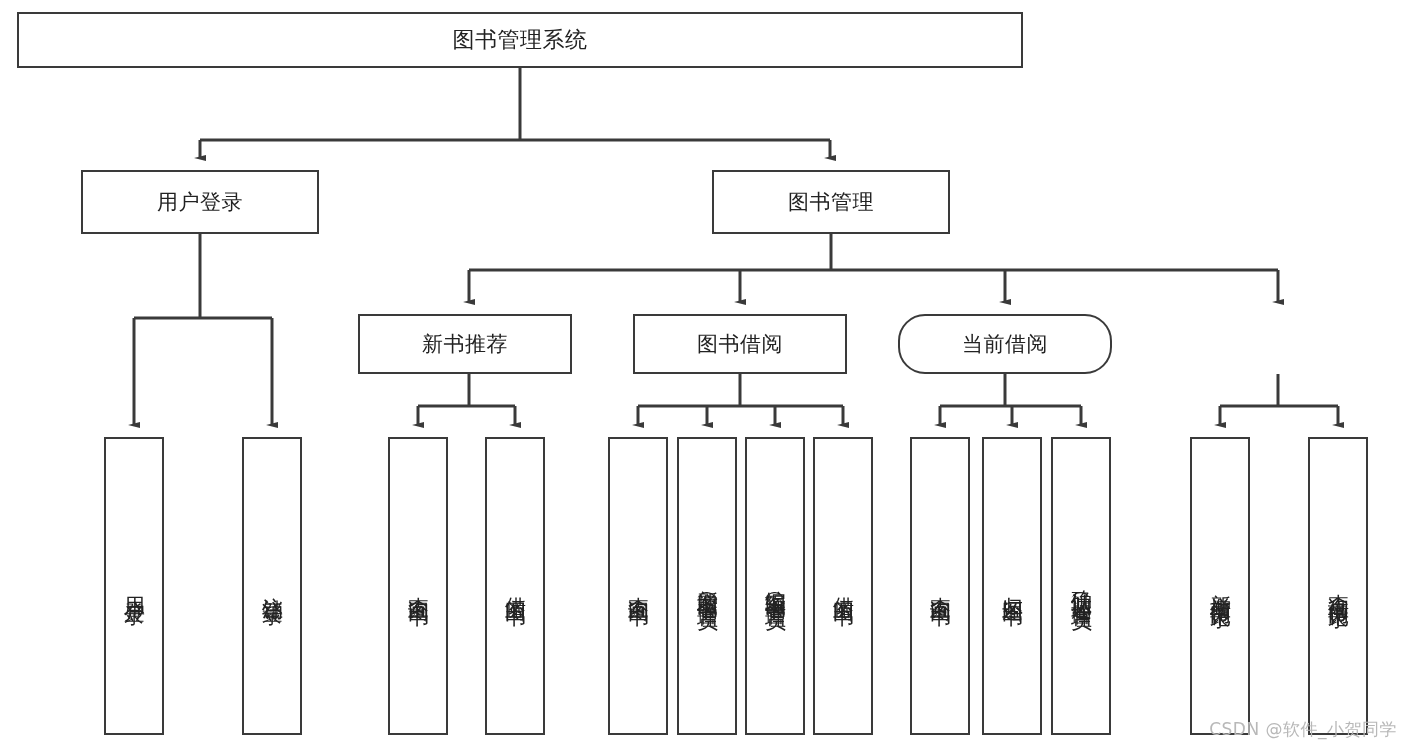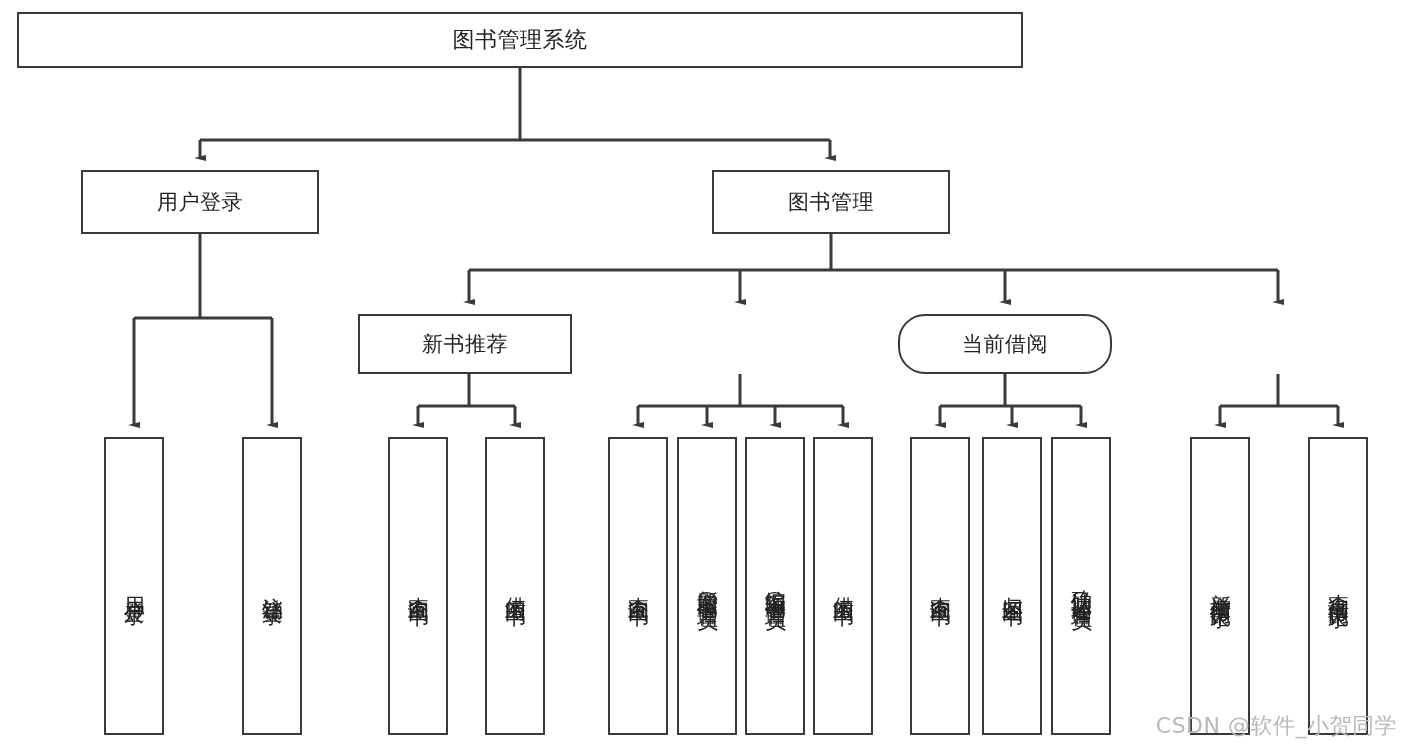--- a/index.html
+++ b/index.html
@@ -49,21 +49,21 @@
     text-orientation: upright;
     white-space: nowrap;
   }
   .node.root {
     font-size: 22px;
   }
   #watermark {
     position: absolute;
     right: 8px;
     bottom: 6px;
-    font-size: 22px;
+    font-size: 17px;
     color: #b8b8b8;
     letter-spacing: 0.5px;
     white-space: nowrap;
     pointer-events: none;
   }
 </style>
 </head>
 <body>
 
 <div id="canvas">
@@ -119,20 +119,21 @@
   </svg>
 
   <div class="node horizontal root" id="node-root" style="left: 17px; top: 12px; width: 1006px; height: 56px;">图书管理系统</div>
 
   <div class="node horizontal" id="node-user-login" style="left: 81px; top: 170px; width: 238px; height: 64px;">用户登录</div>
 
   <div class="node horizontal" id="node-book-management" style="left: 712px; top: 170px; width: 238px; height: 64px;">图书管理</div>
 
   <div class="node horizontal" id="node-new-book-recommend" style="left: 350px; top: 314px; width: 214px; height: 60px; margin-left: 8px;">新书推荐</div>
 
+  <div class="node horizontal" id="node-book-borrow" style="left: 633px; top: 314px; width: 214px; height: 60px;">图书借阅</div>
 
   <div class="node horizontal" id="node-current-borrow" style="left: 898px; top: 314px; width: 214px; height: 60px; border-radius: 27px;">当前借阅</div>
 
 
   <div id="leaf-container">
       <div class="node vertical" style="left: 104px; top: 437px; width: 60px; height: 298px;">
         <span class="vtext">用户登录</span>
       </div>
       <div class="node vertical" style="left: 242px; top: 437px; width: 60px; height: 298px;">
         <span class="vtext">注销登录</span>

